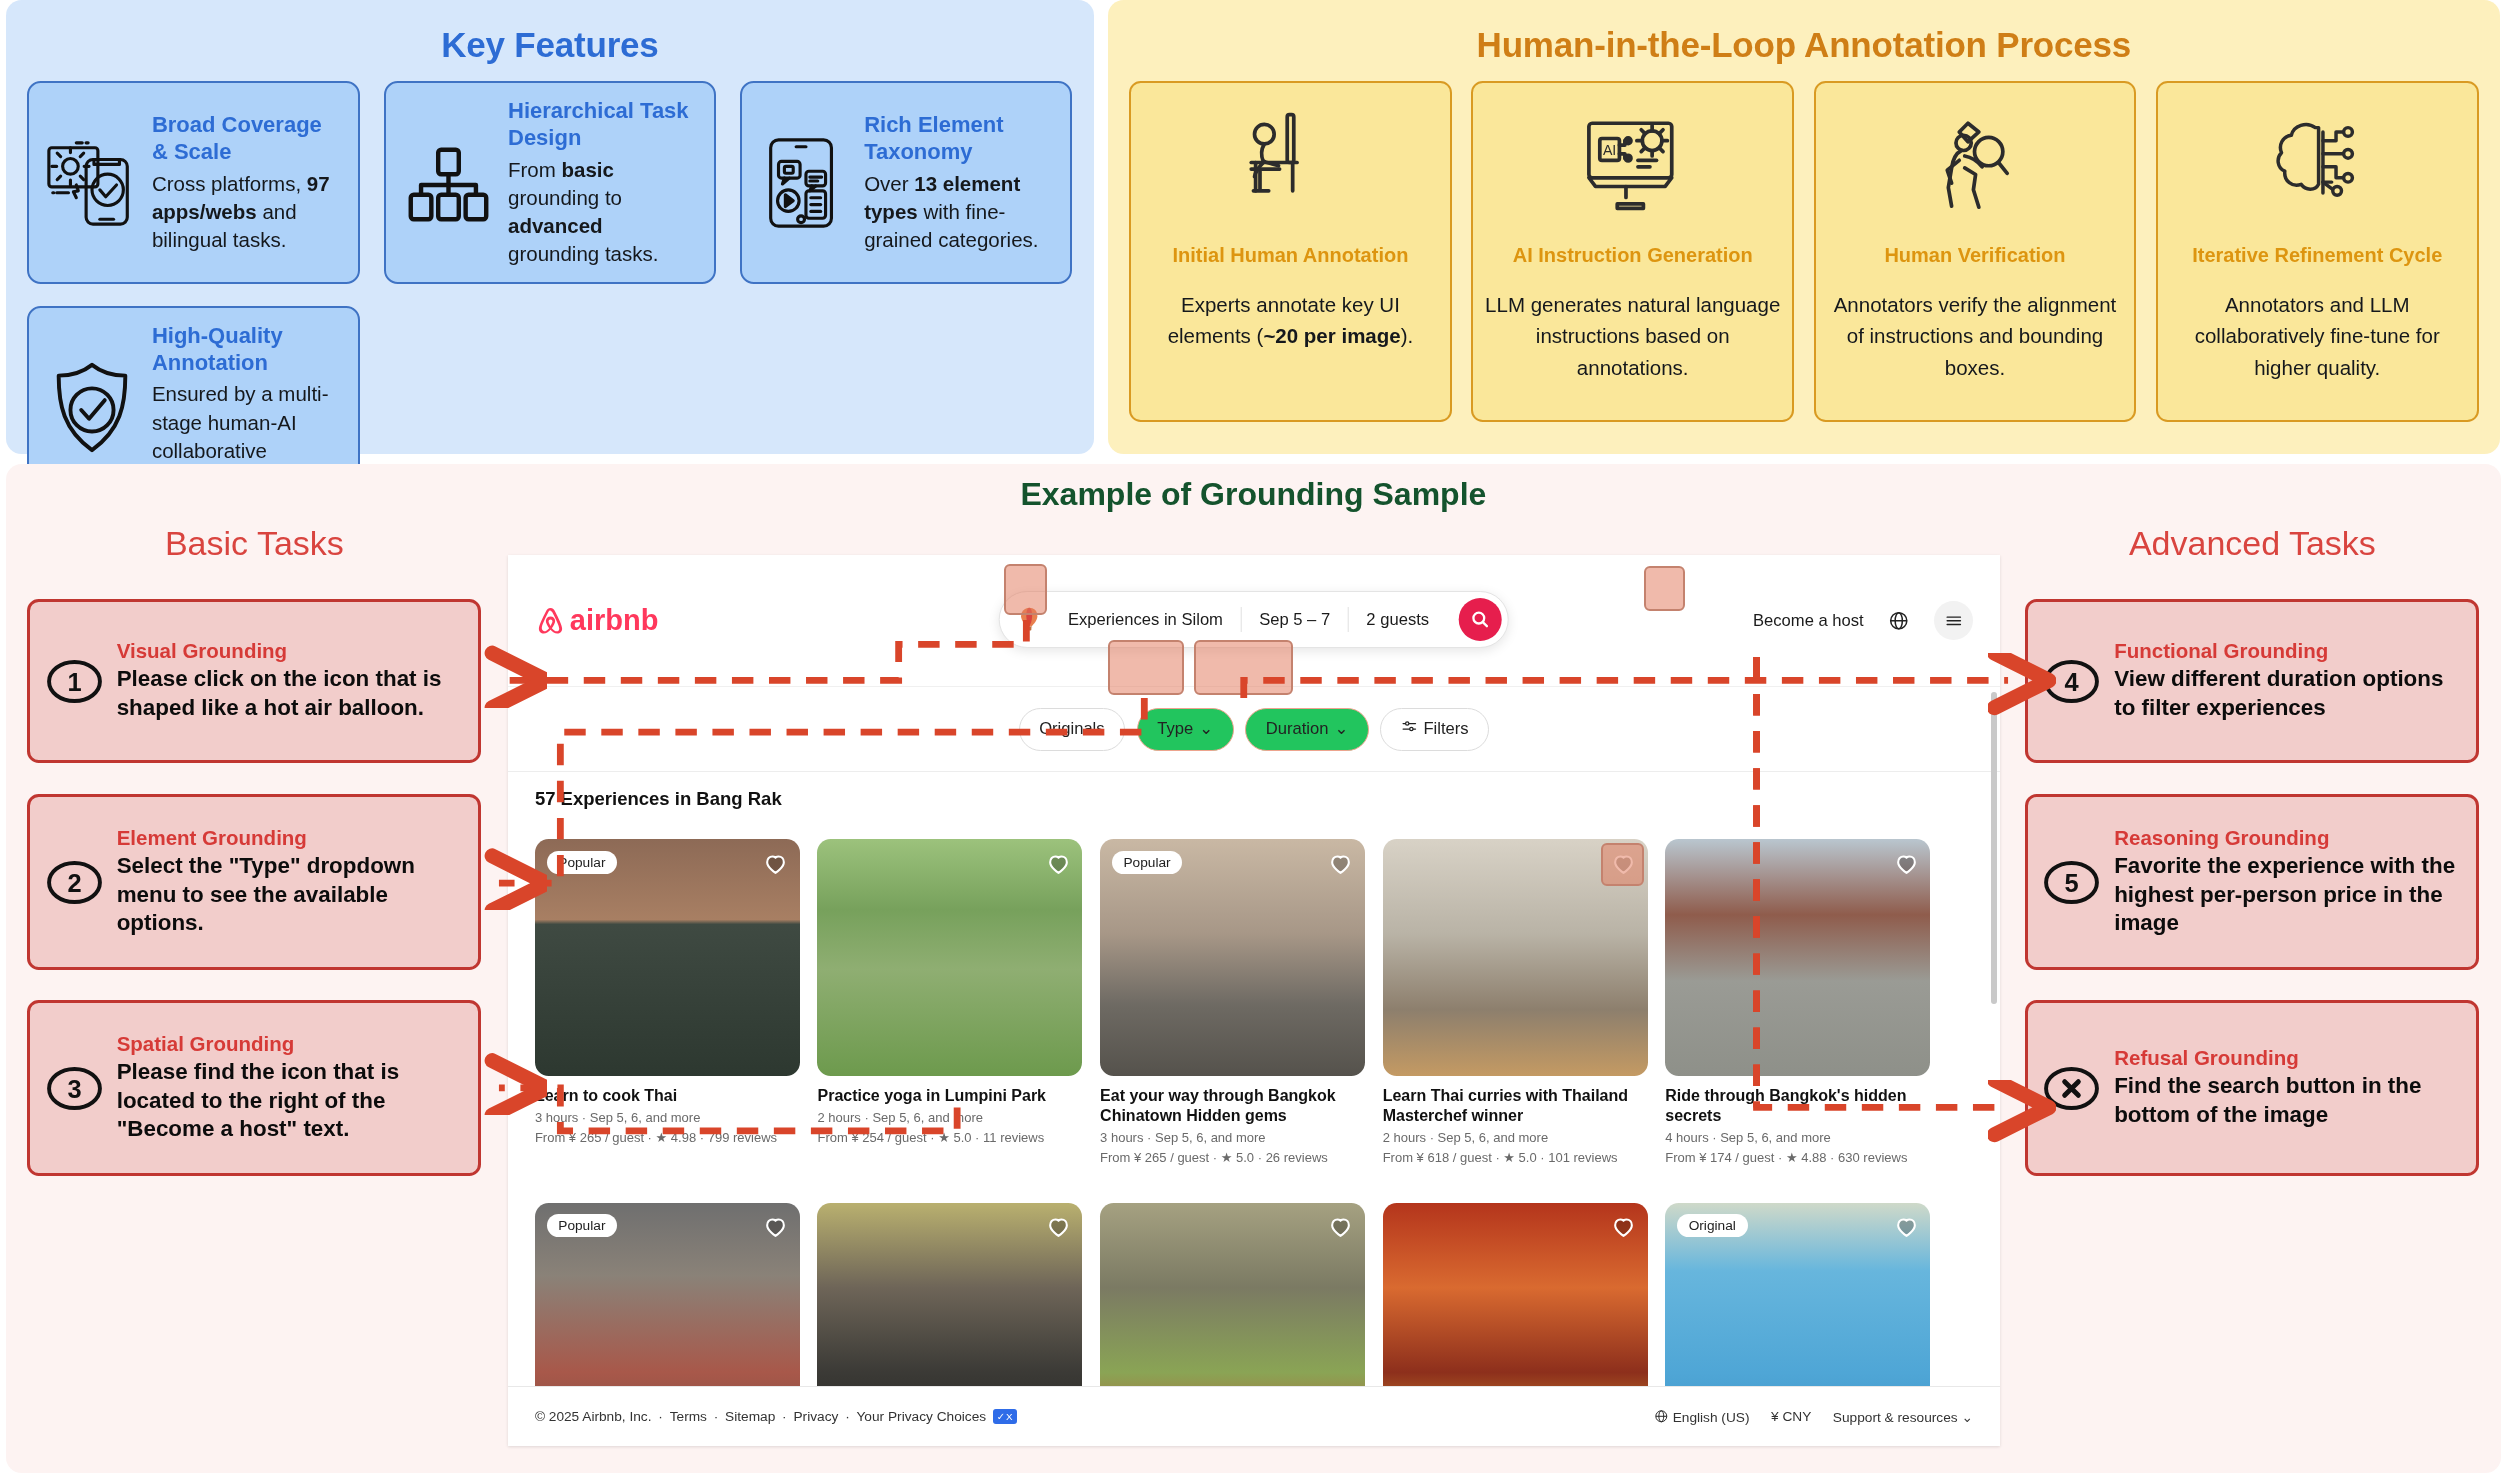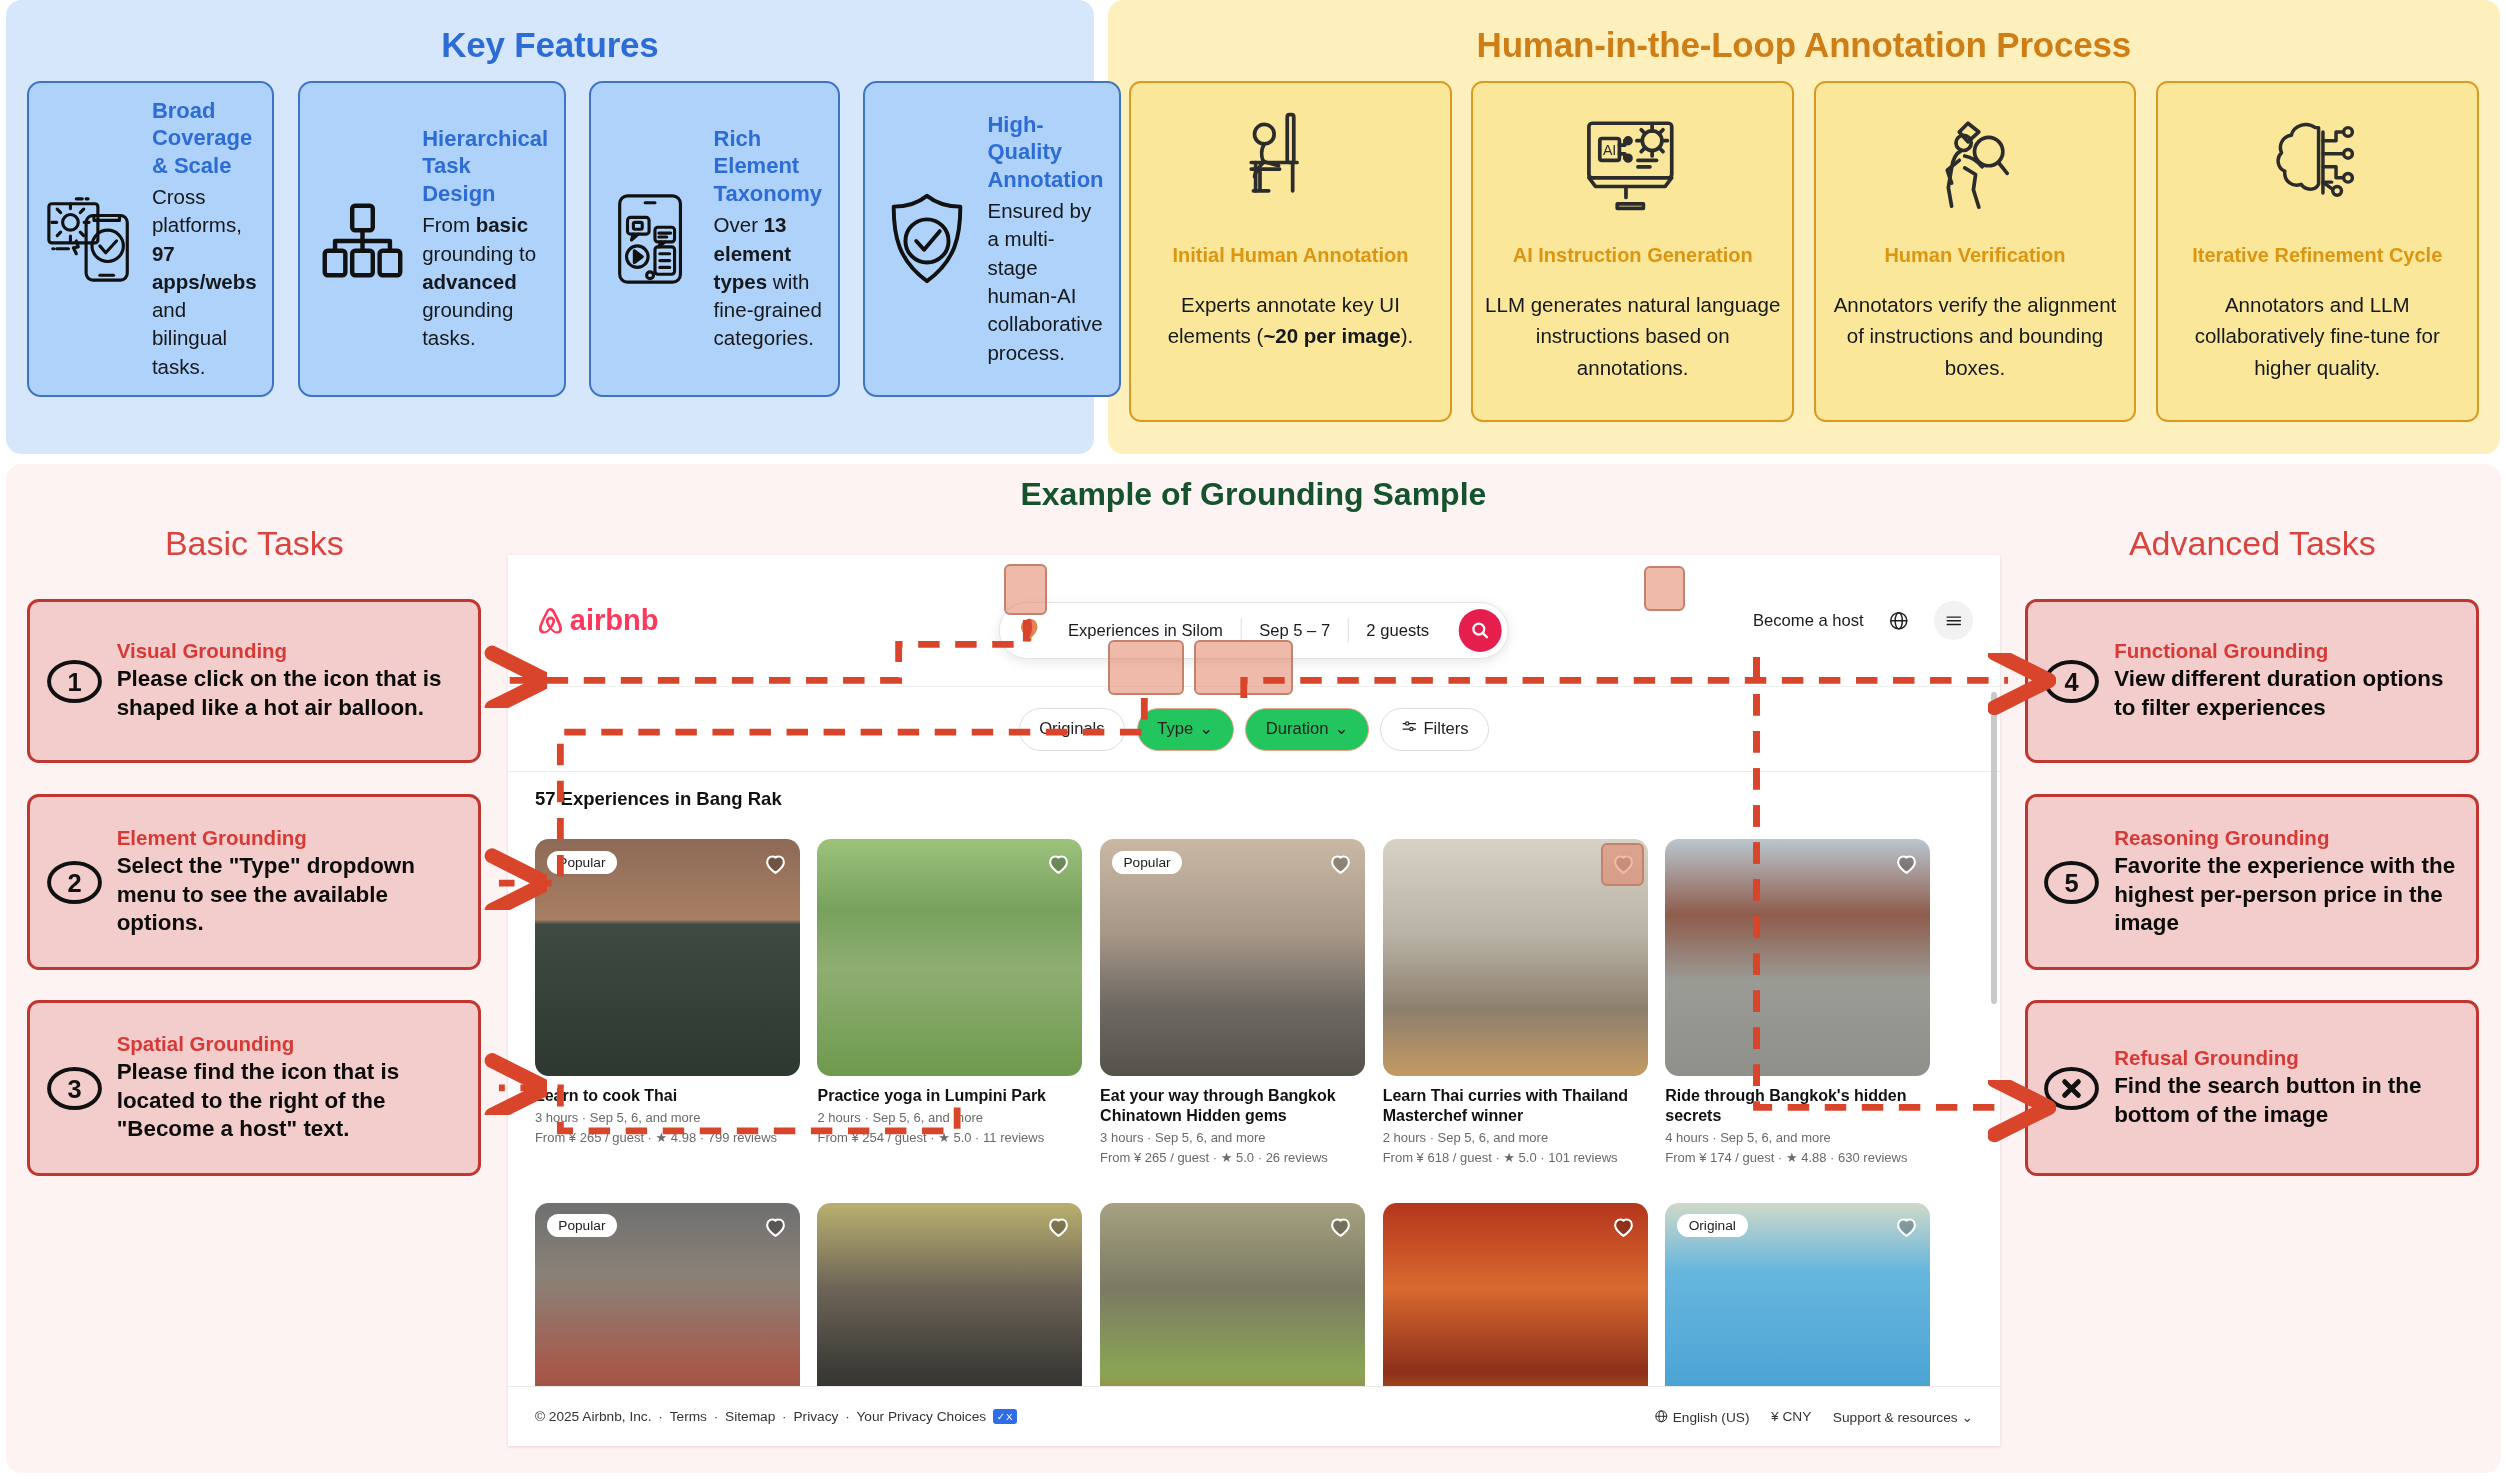--- a/index.html
+++ b/index.html
@@ -16,21 +16,21 @@
 
   
   .kf-panel {
     width: 1088px; background: #d6e7fb; border-radius: 15.6px;
     padding: 13.7px 21.5px 19.5px 21.5px; position: relative;
   }
   .kf-title {
     text-align: center; color: #2d6cd4; font-size: 35px; font-weight: bold;
     letter-spacing: -0.2px; margin-top: 11.7px; margin-bottom: 15.6px;
   }
-  .kf-grid { display: grid; grid-template-columns: 1fr 1fr 1fr 1fr; gap: 21.5px 23.4px; }
+  .kf-grid { display: grid; grid-template-columns: 1fr 1fr 1fr; gap: 21.5px 23.4px; }
   .kf-card {
     background: #aed2f9; border: 2.9px solid #3f73c4; border-radius: 13.7px;
     display: flex; align-items: center; gap: 9.8px;
     padding: 13.7px 15.6px 13.7px 11.7px; min-height: 164px;
   }
   .kf-icon { flex: 0 0 101px; height: 101px; display: flex; align-items: center; justify-content: center; }
   .kf-icon svg { width: 98px; height: 98px; }
   .kf-body { flex: 1; }
   .kf-head { color: #2d6cd4; font-size: 22px; font-weight: bold; line-height: 1.25; margin-bottom: 3.9px; }
   .kf-text { color: #15181c; font-size: 20.5px; line-height: 1.38; }
@@ -95,21 +95,21 @@
   .ab-header {
     height: 132px; background: #ffffff; display: flex; align-items: center;
     padding: 0 27px; position: relative; border-bottom: 1px solid #f0f0f0;
   }
   .ab-logo { color: #ff385c; font-size: 29px; font-weight: bold; display: flex; align-items: center; gap: 3.9px; }
   .ab-logo svg { width: 31px; height: 31px; }
   .searchbar {
     position: absolute; left: 50%; transform: translateX(-50%); top: 36px;
     display: flex; align-items: center; gap: 0;
     background: #fff; border: 1px solid #e4e4e4; border-radius: 39px;
-    box-shadow: 0 2.9px 11.7px rgba(0,0,0,.10); height: 57px; padding: 0 6.8px 0 7.8px; margin-top: 11px;
+    box-shadow: 0 2.9px 11.7px rgba(0,0,0,.10); height: 57px; padding: 0 6.8px 0 7.8px;
   }
   .sb-balloon { width: 43px; height: 43px; display: flex; align-items: center; justify-content: center; }
   .sb-seg { font-size: 16.6px; color: #1b1b1b; padding: 0 17.6px; white-space: nowrap; }
   .sb-div { width: 1px; height: 25px; background: #e0e0e0; }
   .sb-search {
     width: 43px; height: 43px; border-radius: 50%; background: #e61e4d;
     display: flex; align-items: center; justify-content: center; margin-left: 11.7px;
   }
   .ab-right { margin-left: auto; display: flex; align-items: center; gap: 15.6px; }
   .become-host { font-size: 16.6px; color: #1b1b1b; }

